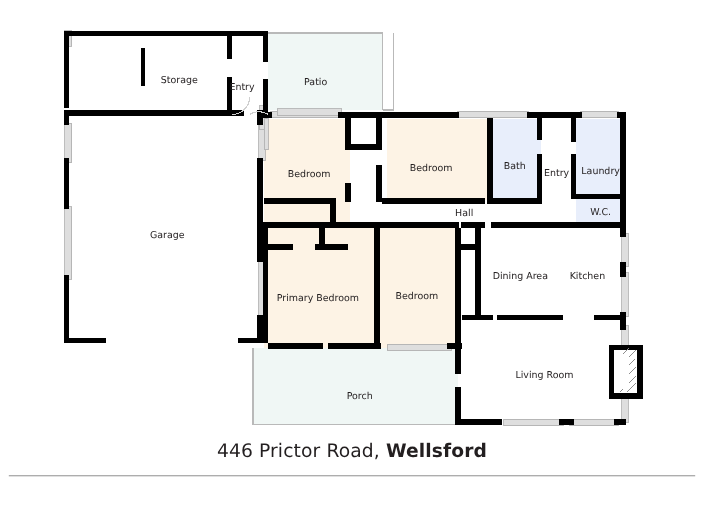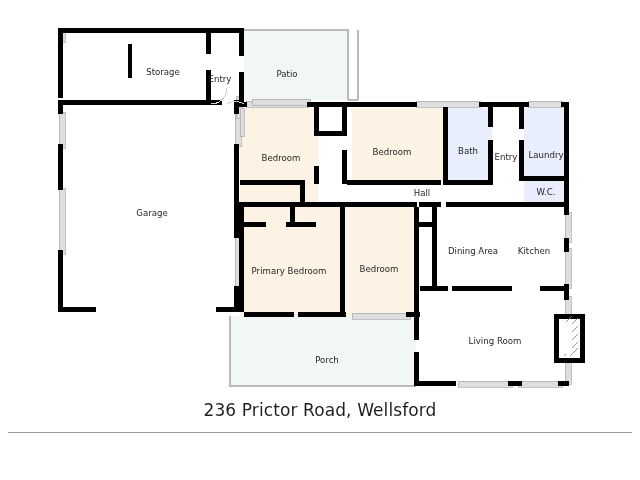--- a/index.html
+++ b/index.html
@@ -12,21 +12,21 @@
   }
   #plan{position:absolute;left:0;top:0;width:640px;height:400px;}
   .addr{
     position:absolute;left:0;top:400px;width:640px;height:26px;
     text-align:center;
     font-size:17px;color:#231f20;
     font-family:"DejaVu Sans", sans-serif;
     letter-spacing:.1px;
     white-space:nowrap;
   }
-  .addr .b{font-weight:normal;}
+  .addr .b{font-weight:bold;}
   .divider{
     position:absolute;left:8px;top:432px;width:624px;height:1px;
     background:#9a9a9a;
   }
   .footer{position:absolute;left:0;top:433px;width:640px;height:47px;}
 </style>
 </head>
 <body>
 
 <svg id="plan" viewBox="0 0 640 400" xmlns="http://www.w3.org/2000/svg" shape-rendering="crispEdges">
@@ -205,21 +205,21 @@
     <text x="422" y="196">Hall</text>
     <text x="289" y="274">Primary Bedroom</text>
     <text x="379" y="272">Bedroom</text>
     <text x="473" y="254">Dining Area</text>
     <text x="534" y="254">Kitchen</text>
     <text x="327" y="363">Porch</text>
     <text x="495" y="344">Living Room</text>
   </g>
 </svg>
 
-<div class="addr"><span>236 Prictor Road,</span>
+<div class="addr"><span>446 Prictor Road,</span>
   <span class="b">Wellsford</span></div>
 
 <div class="divider"></div>
 
 <div class="footer">
   
   
   
 </div>
 

